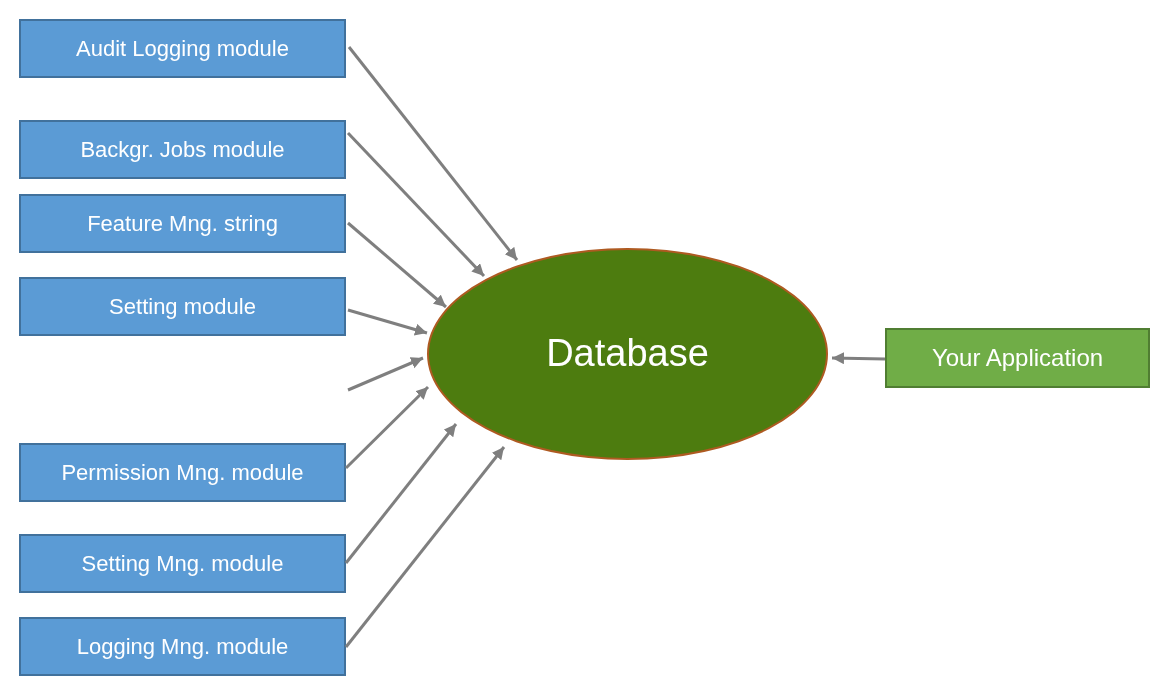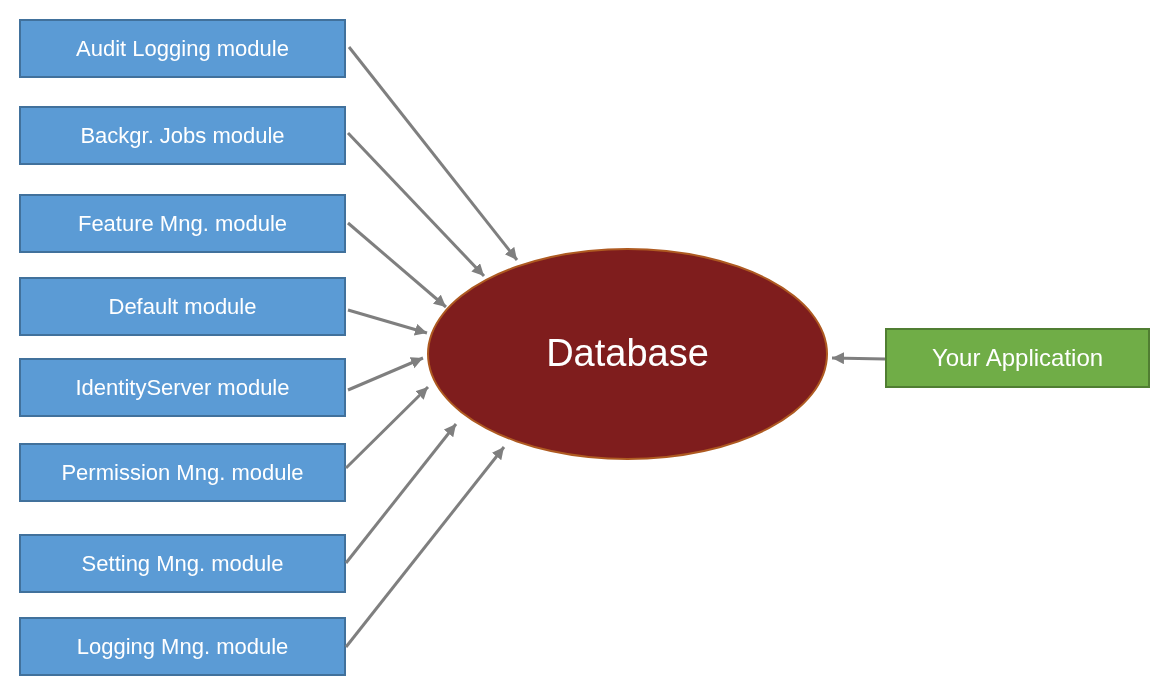--- a/index.html
+++ b/index.html
@@ -28,21 +28,21 @@
     color: #ffffff;
     font-size: 22px;
     text-align: center;
   }
   .db-ellipse {
     position: absolute;
     left: 427px;
     top: 248px;
     width: 401px;
     height: 212px;
-    background: #7f1d1d;
+    background: #4d7c0f;
     border: 2px solid #AE5A21;
     border-radius: 50%;
     display: flex;
     flex-direction: column;
     align-items: center;
     justify-content: center;
     color: #ffffff;
     text-align: center;
   }
   .db-title {
@@ -83,31 +83,28 @@
   }
 </style>
 </head>
 <body>
 
 <div class="canvas">
 
   <div class="module-box" style="top:19px">
     <span>Audit Logging module</span>
   </div>
-  <div class="module-box" style="top:106px">
+  <div class="module-box" style="top:120px">
     <span>Backgr. Jobs module</span>
   </div>
   <div class="module-box" style="top:194px">
-    <span>Feature Mng. module</span>
+    <span>Feature Mng. string</span>
   </div>
   <div class="module-box" style="top:277px">
-    <span>Default module</span>
-  </div>
-  <div class="module-box" style="top:358px">
-    <span>IdentityServer module</span>
+    <span>Setting module</span>
   </div>
   <div class="module-box" style="top:534px">
     <span>Setting Mng. module</span>
   </div>
   <div class="module-box" style="top:443px">
     <span>Permission Mng. module</span>
   </div>
   <div class="module-box" style="top:617px">
     <span>Logging Mng. module</span>
   </div>

